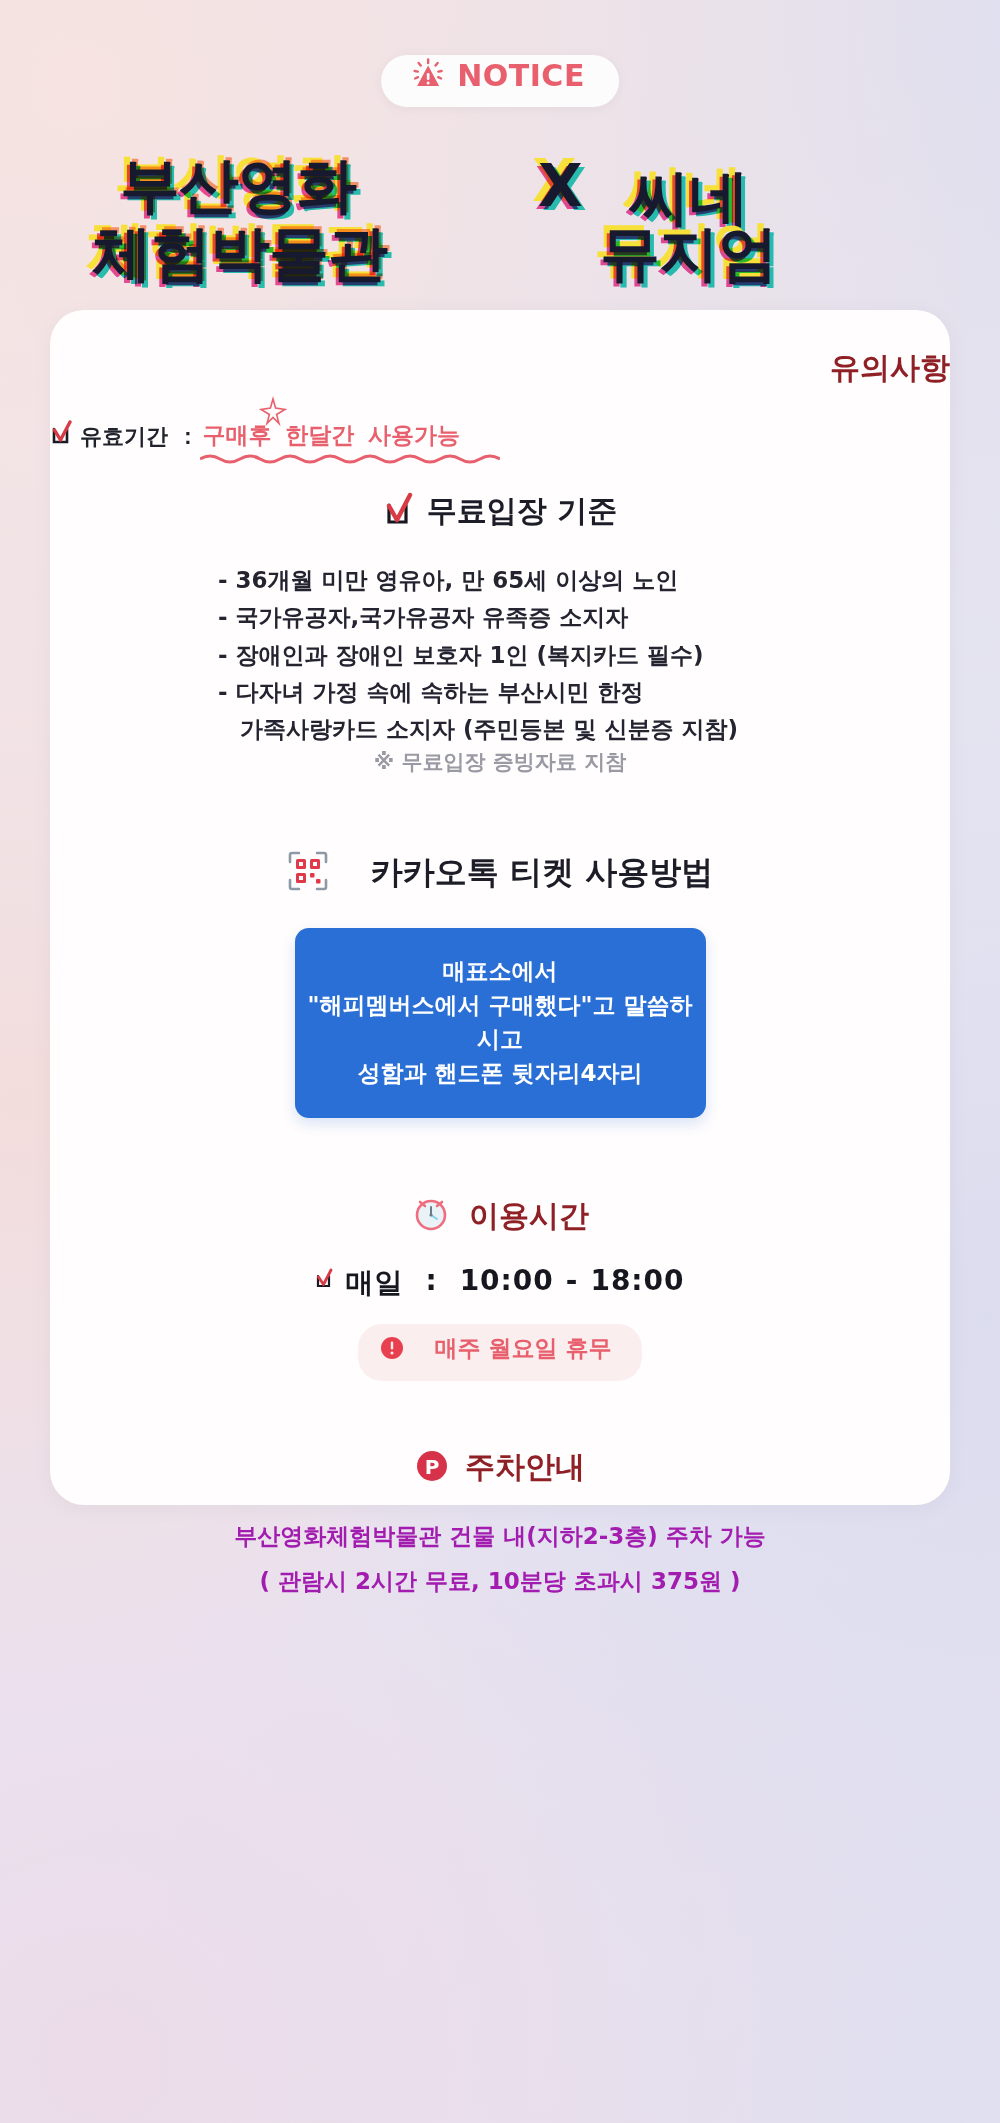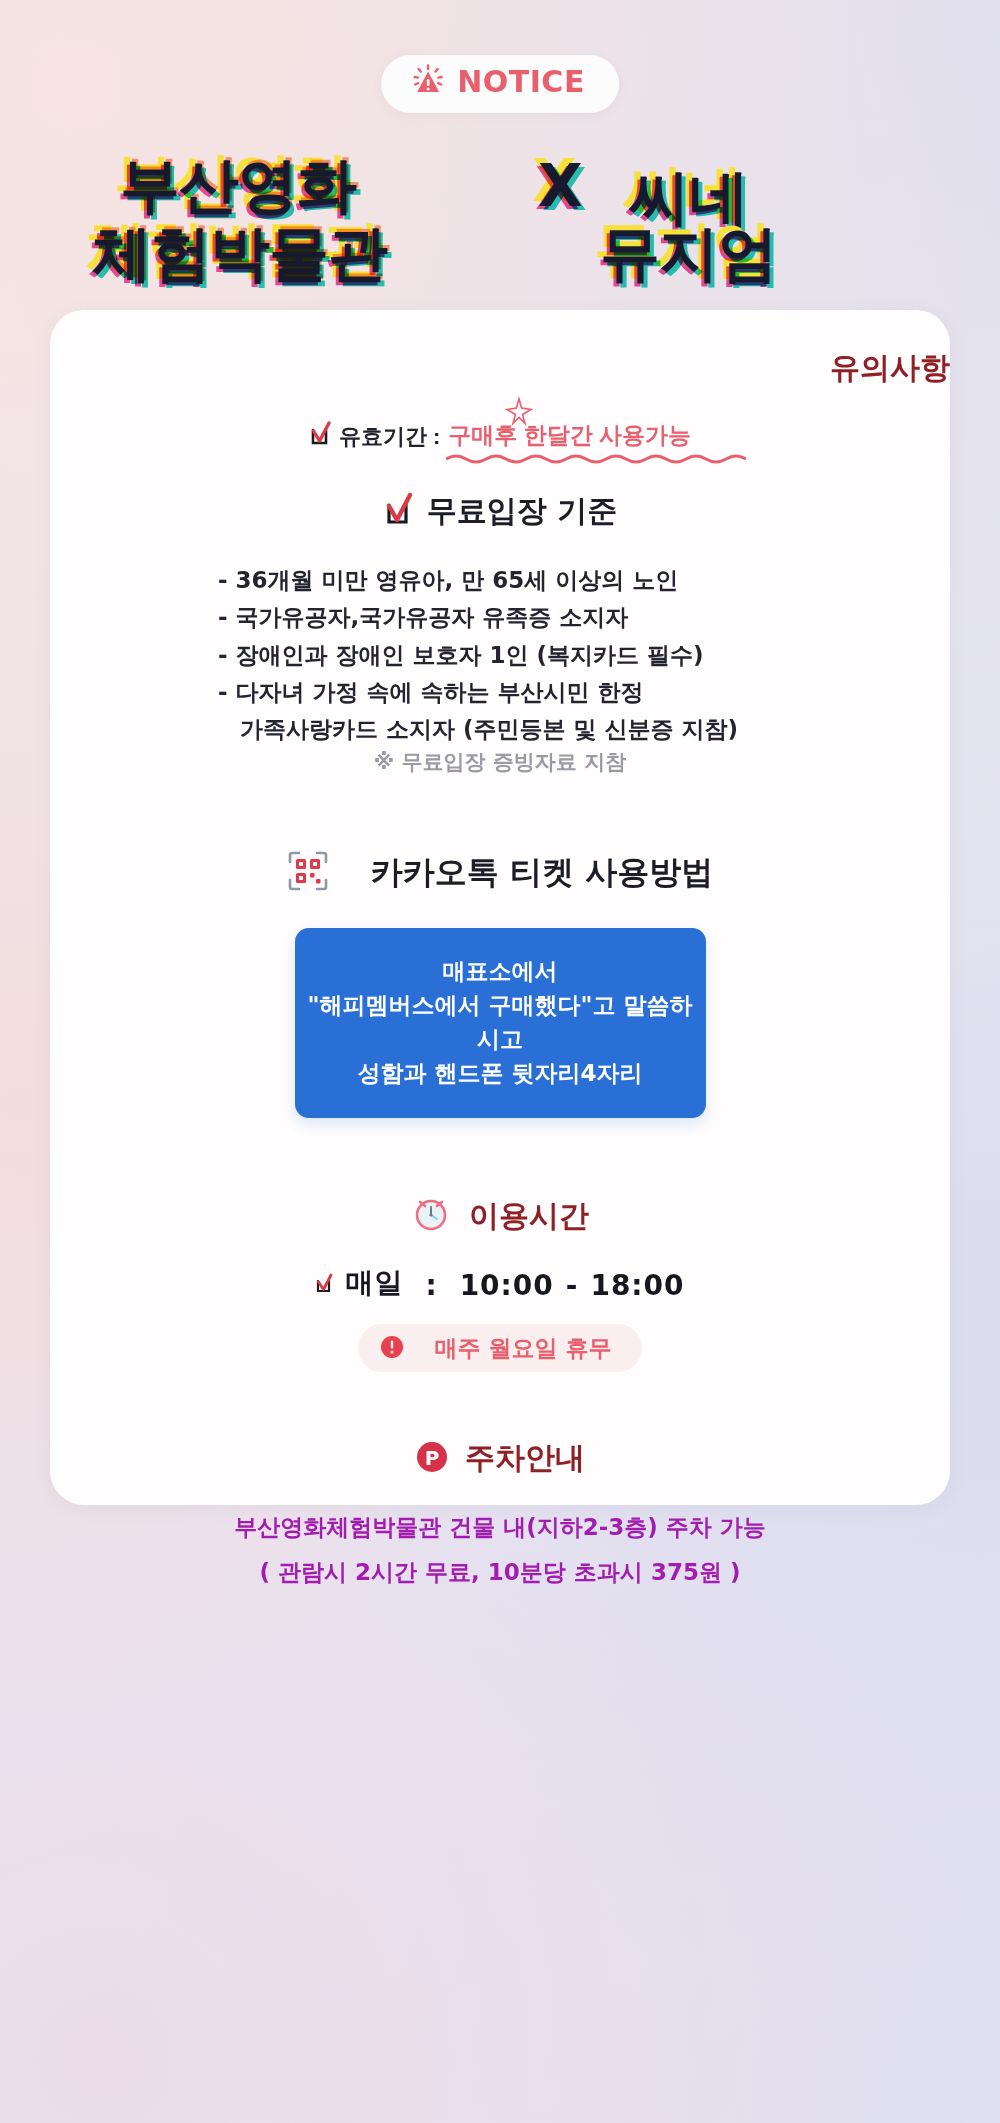--- a/index.html
+++ b/index.html
@@ -24,21 +24,21 @@
   }
 
   
   .notice-pill {
     position:absolute;
     left:50%;
     transform:translateX(-50%);
     top:55px;
     background:#fdfcfc;
     border-radius:30px;
-    padding:8px 34px 12px 30px;
+    padding:2px 34px 12px 30px;
     display:flex;
     align-items:center;
     gap:12px;
     box-shadow:0 2px 10px rgba(140,120,130,.09);
   }
   .notice-pill .txt {
     font-size:30px;
     font-weight:bold;
     letter-spacing:.5px;
     color:#e8606d;
@@ -97,27 +97,26 @@
     text-align:right;
     font-size:30px;
     font-weight:bold;
     color:#8e2026;
     font-family:"DejaVu Sans", sans-serif;
   }
 
   .valid-line {
     display:flex;
     align-items:center;
-    justify-content:center;
     gap:8px;
     margin-top:31px;
     font-size:22px;
     font-weight:bold;
     color:#20222c;
-    font-family:Liberation Sans, sans-serif;
+    font-family:Liberation Mono, monospace;
   }
   .valid-hl {
     position:relative;
     color:#e8606d;
     font-size:23px;
     padding-bottom:2px;
   }
   .wavy { position:absolute; left:-2px; bottom:-12px; }
 
   .free-head {
@@ -198,21 +197,21 @@
   }
   .hours-head .t {
     font-size:30px;
     font-weight:bold;
     color:#8e2026;
     font-family:"DejaVu Sans", sans-serif;
   }
 
   .hours-line {
     display:flex;
-    align-items:flex-end;
+    align-items:flex-start;
     justify-content:center;
     gap:12px;
     margin-top:26px;
     font-size:28px;
     font-weight:bold;
     color:#17181f;
     letter-spacing:1px;
     font-family:"DejaVu Sans", sans-serif;
   }
   .hours-sub {
@@ -222,23 +221,23 @@
     color:#9a9aa4;
     font-weight:bold;
     font-family:"DejaVu Sans", sans-serif;
   }
 
   .closed-pill {
     margin:22px auto 0;
     width:fit-content;
     background:#fbeeee;
     border-radius:24px;
-    padding:9px 30px 8px 22px;
-    display:flex;
-    align-items:center;
+    padding:9px 30px 17px 22px;
+    display:flex;
+    align-items:flex-end;
     gap:30px;
   }
   .closed-pill .t {
     font-size:23px;
     font-weight:bold;
     color:#e8606d;
     font-family:"DejaVu Sans", sans-serif;
   }
 
   .closed-note {

